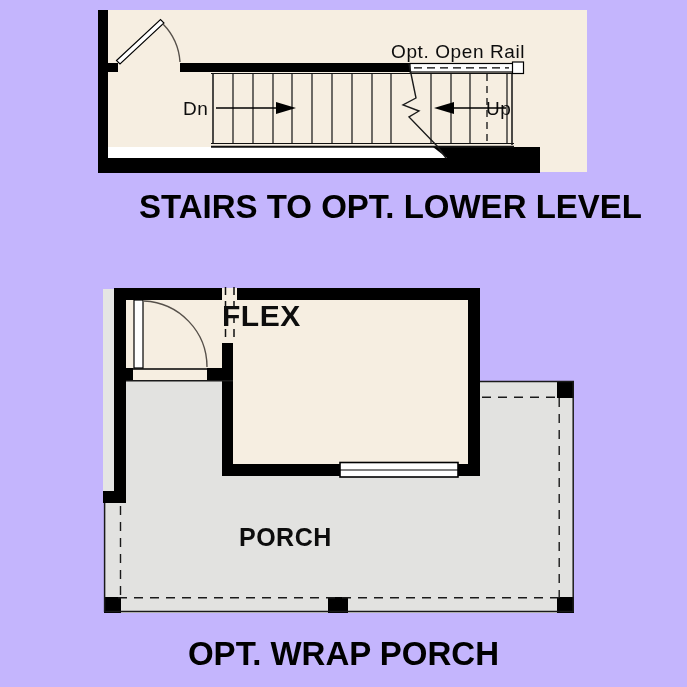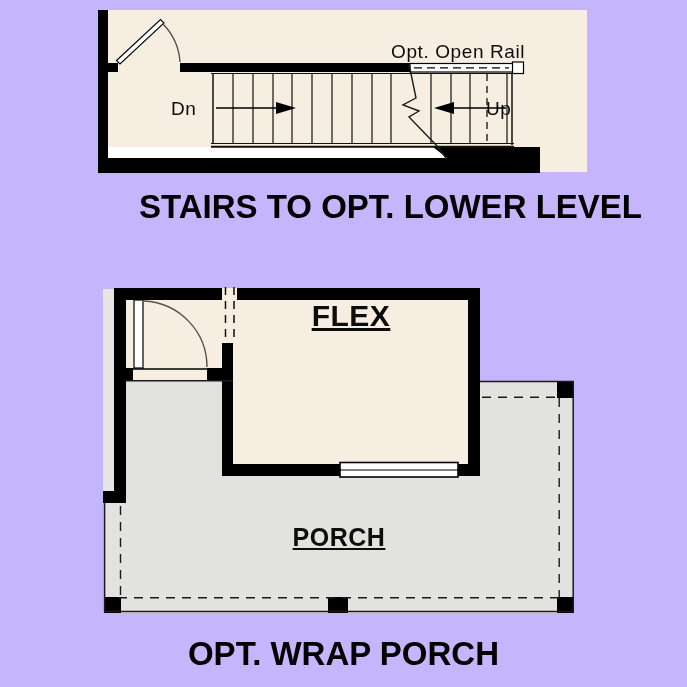--- a/index.html
+++ b/index.html
@@ -5,21 +5,21 @@
   html,body{margin:0;padding:0;background:#fff;}
   .canvas{position:relative;width:687px;height:687px;background:#c4b5fd;overflow:hidden;
           font-family:"Liberation Sans","DejaVu Sans",sans-serif;}
   .wall{position:absolute;background:#000;}
   .fill{position:absolute;}
   .beige{background:#f6eee1;}
   .porch{background:#e2e2e0;}
   .strip{background:#e5e5e3;}
   .lbl{position:absolute;color:#0d0d0d;white-space:nowrap;}
   .lbl-reg{font-size:19px;line-height:19px;letter-spacing:.6px;}
-  .room{font-weight:bold;text-align:center;letter-spacing:.5px;text-decoration:underline;}
+  .room{font-weight:bold;text-align:left;letter-spacing:.5px;}
   .title{position:absolute;left:0;width:687px;text-align:center;font-weight:bold;
          font-size:33px;line-height:36px;color:#000;letter-spacing:0;}
   svg.linework{position:absolute;left:0;top:0;width:687px;height:687px;pointer-events:none;}
 </style>
 </head>
 <body>
 
 <div class="canvas">
 
   <div>
@@ -30,21 +30,21 @@
     <div class="wall" style="left:108px;top:63px;width:10px;height:9px;"></div>
     <div class="wall" style="left:180px;top:63px;width:230px;height:9px;"></div>
 
     <div class="fill" style="left:108px;top:147px;width:339px;height:11px;background:#fff;"></div>
 
     <div class="wall" style="left:98px;top:158px;width:442px;height:15px;"></div>
     <div class="wall" style="left:428px;top:147px;width:112px;height:11px;
                 clip-path:polygon(5px 0,112px 0,112px 11px,19px 11px);"></div>
 
     <div class="lbl lbl-reg" style="left:391px;top:42px;">Opt. Open Rail</div>
-    <div class="lbl lbl-reg" style="left:171px;top:99px;">Dn</div>
+    <div class="lbl lbl-reg" style="left:183px;top:99px;">Dn</div>
     <div class="lbl lbl-reg" style="left:486px;top:99px;">Up</div>
 
     <div class="title" style="top:189px;padding-left:47px;">STAIRS TO OPT. LOWER LEVEL</div>
   </div>
 
   <div>
 
     <div class="fill strip" style="left:103px;top:289px;width:11px;height:202px;"></div>
     <div class="fill porch" style="left:126px;top:381px;width:96px;height:232px;"></div>
     <div class="fill porch" style="left:104px;top:503px;width:22px;height:110px;"></div>

